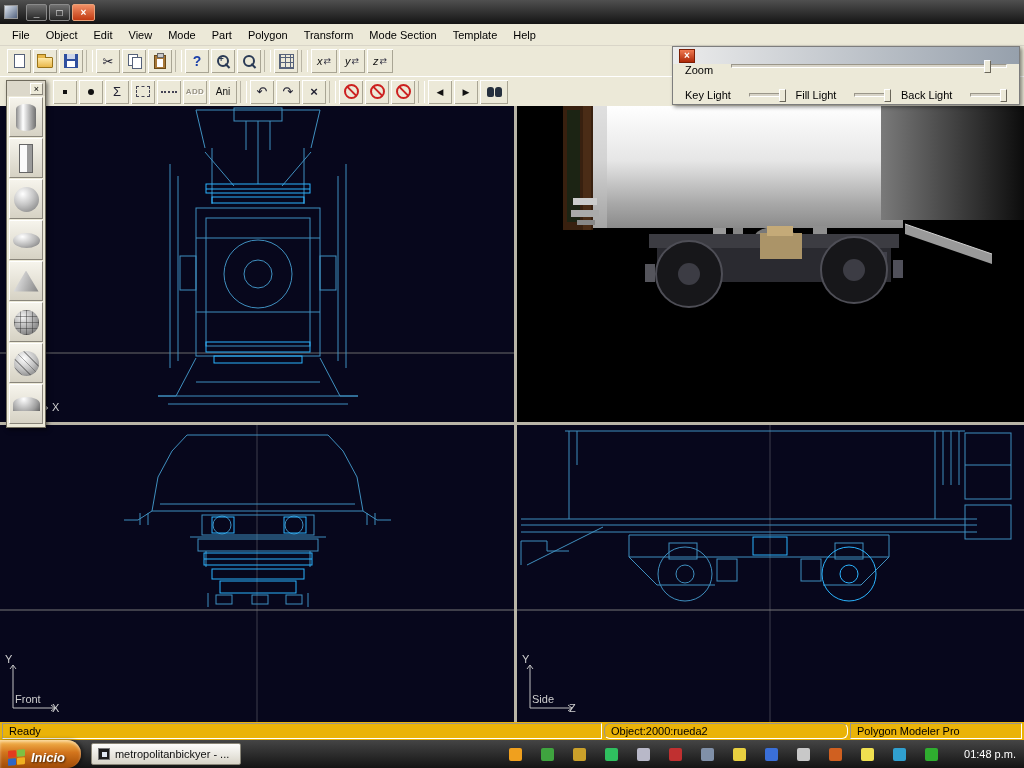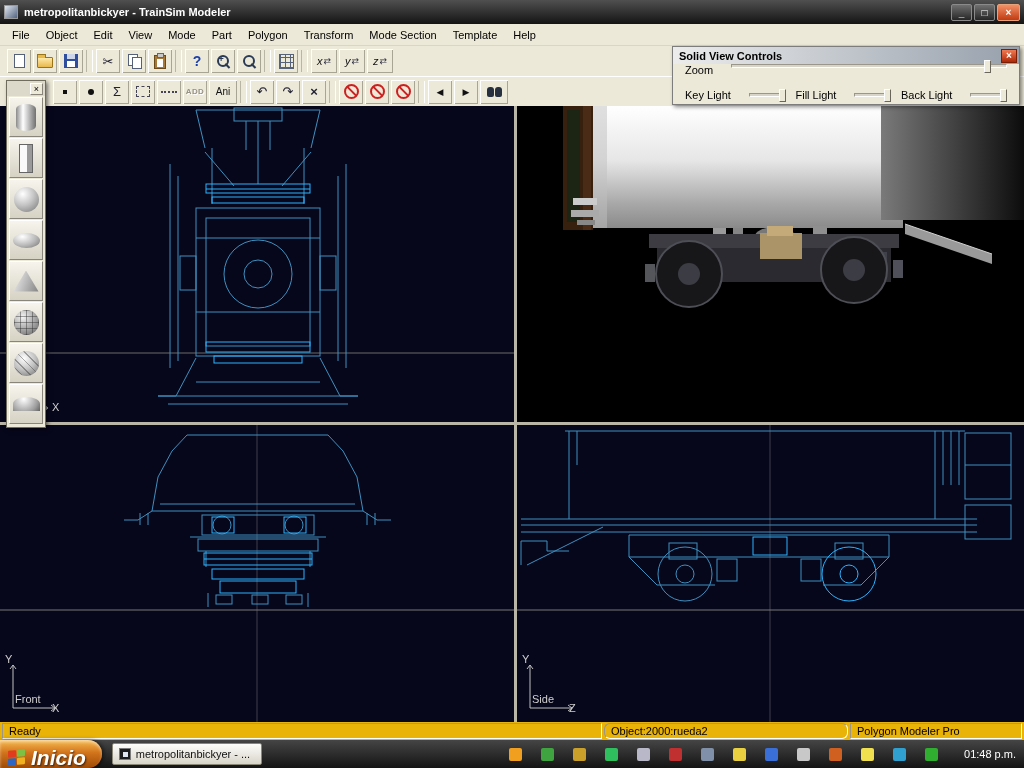--- a/index.html
+++ b/index.html
@@ -124,42 +124,41 @@
     display:flex; gap:2px; padding:1px 2px; }
   .sb-cell { border:1px solid; border-color:#9a968a #fff #fff #9a968a; padding:1px 6px; font-size:11px; color:#000; white-space:nowrap; overflow:hidden; }
   .sb-ready { flex:1; } .sb-object { width:244px;border-radius:6px; } .sb-app { width:172px; }
 
   
   .taskbar { position:absolute; top:740px; left:0; width:1024px; height:28px;
     background:linear-gradient(#454545,#141414); display:flex; align-items:center; }
   .start-btn { height:28px; border-radius:0 14px 14px 0; padding:7px 16px 0 8px;
     background:linear-gradient(#f8bc52,#d2741c 45%,#9e4a06);
     box-shadow:inset 0 2px 3px rgba(255,255,255,.45), 2px 0 4px rgba(0,0,0,.5);
-    display:flex; align-items:center; gap:6px; color:#fff; font-weight:bold; font-style:italic; font-size:21px;
+    display:flex; align-items:center; gap:6px; color:#fff; font-weight:bold; font-style:italic; font-size:13px;
     text-shadow:1px 1px 2px rgba(0,0,0,.65); }
   .win-flag { width:17px; height:15px; display:grid; grid-template:1fr 1fr / 1fr 1fr; gap:1px; transform:skewY(-6deg); }
   .win-flag i { border-radius:1px; display:block; }
   .flag-red { background:#e23c1e; } .flag-green { background:#7ec043; } .flag-blue { background:#2f66c4; } .flag-yellow { background:#f0b01f; }
   .task-btn { margin-left:10px; height:22px; width:150px; background:linear-gradient(#fdfdfb,#d8d4c8);
     border:1px solid #8a8678; border-radius:2px; display:flex; align-items:center; gap:5px; padding:0 6px;
     font-size:11px; color:#111; white-space:nowrap; overflow:hidden; }
   .task-icon { width:12px; height:12px; background:#1c1c1c; border:1px solid #7a7a7a; position:relative; flex:none; }
   .task-icon::after { content:""; position:absolute; left:3px; top:3px; width:5px; height:5px; background:#dfe6f0; }
   .tray { margin-left:auto; display:flex; align-items:center; gap:19px; padding:0 8px; height:28px; }
   .tray-icon { width:13px; height:13px; border-radius:2px; display:block; }
   .clock { color:#fff; font-size:11px; margin-left:7px; white-space:nowrap; }
 </style>
 </head>
 <body>
 
 <div class="screen">
 
   <div class="titlebar">
     <div class="app-icon"></div>
-    <span class="title-text">metropolitanbickyer - TrainSim Modeler</span>
     <div class="win-btn"><span>_</span></div>
     <div class="win-btn"><span>□</span></div>
     <div class="win-btn close"><span>×</span></div>
   </div>
 
   <div class="menubar">
     <span class="menu-item">File</span>
     <span class="menu-item">Object</span>
     <span class="menu-item">Edit</span>
     <span class="menu-item">View</span>
@@ -275,21 +274,20 @@
     <div class="tb-btn wide">
         <span class="binoc-icon">
           <i></i>
           <i></i>
         </span>
       </div>
   </div>
 
   <div class="svc">
     <div class="svc-titlebar">
-      <span class="svc-title">Solid View Controls</span>
       <div class="svc-close"><span>×</span></div>
     </div>
     <div class="svc-row1">
       <span class="svc-label" style="width:38px;">Zoom</span>
       <div class="slider zoom">
         <div class="thumb" style="left:92%;"></div>
       </div>
     </div>
     <div class="svc-row2">
       <span class="svc-label">Key Light</span>

